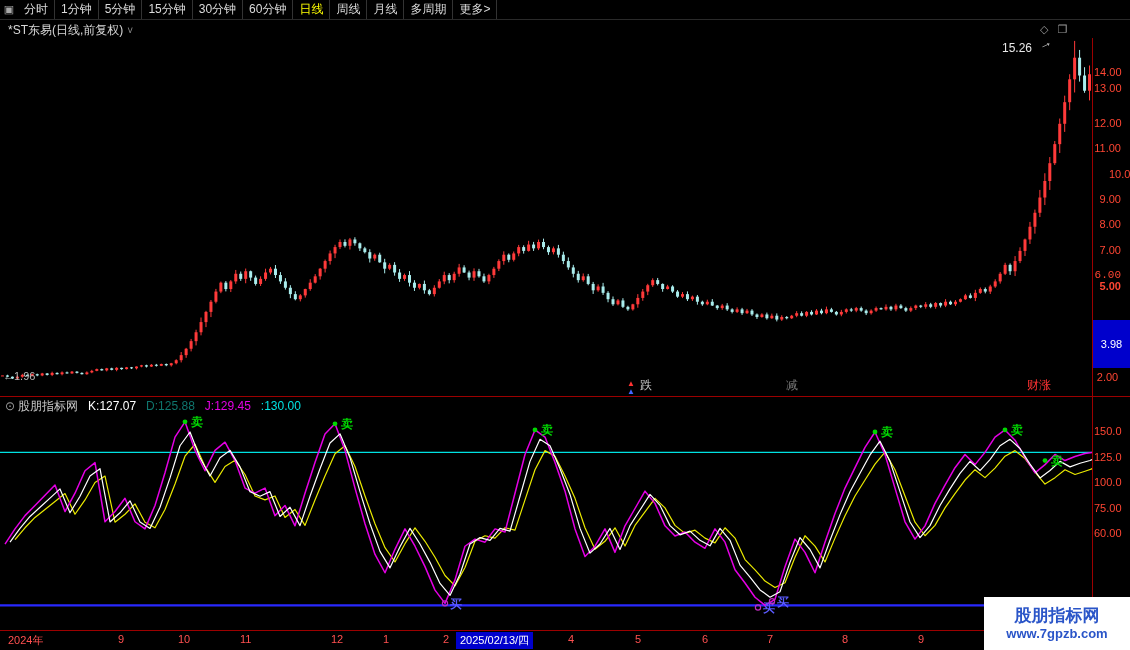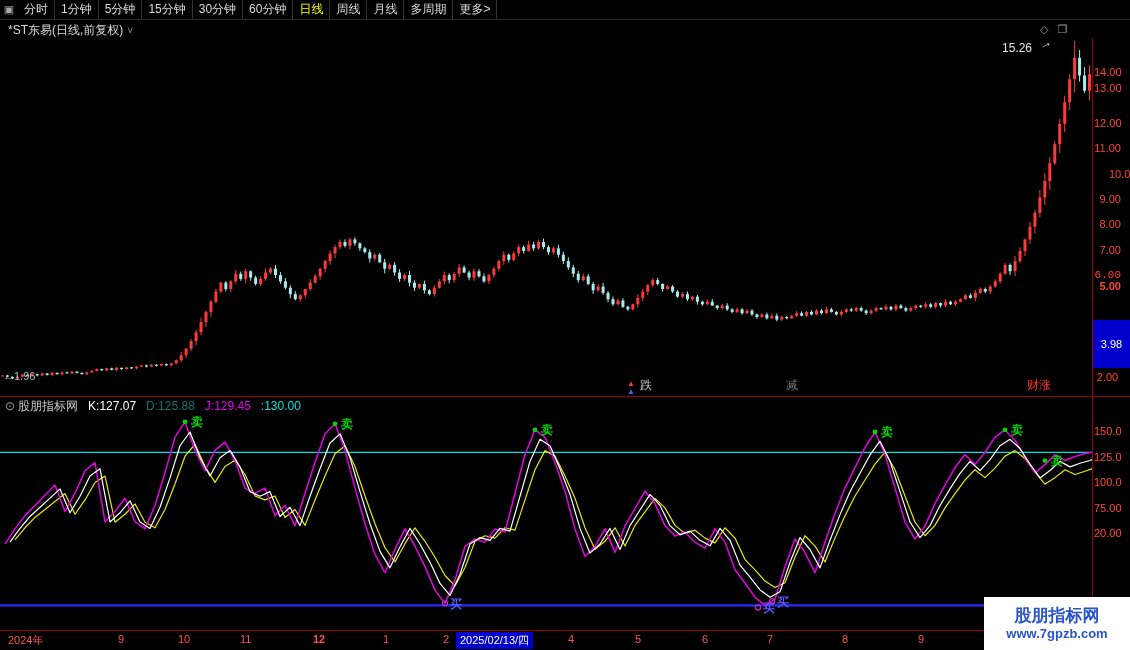--- a/index.html
+++ b/index.html
@@ -569,33 +569,33 @@
       <text x="763" y="216.44" fill="#5b5bff" font-size="12" font-weight="bold">买</text>
       <circle cx="772" cy="205.32" r="2.6" fill="none" stroke="#c02cc0" stroke-width="1.2"></circle>
       <text x="777" y="210.32" fill="#5b5bff" font-size="12" font-weight="bold">买</text>
     </svg>
 
   <div id="ind-axis">
       <div class="axis-label" style="top: 425px;">150.0</div>
       <div class="axis-label" style="top: 450.5px;">125.0</div>
       <div class="axis-label" style="top: 476px;">100.0</div>
       <div class="axis-label" style="top: 501.5px;">75.00</div>
-      <div class="axis-label" style="top: 527px;">20.00</div>
+      <div class="axis-label" style="top: 527px;">60.00</div>
     </div>
 
   <div class="hdiv" style="top:630px"></div>
   <div class="vdiv"></div>
 
   <div class="time-axis" id="time-axis">
     <span class="time-highlight" id="time-highlight" style="left: 456px;">2025/02/13/四</span>
   <span class="time-label" style="left: 8px;">2024年</span>
       <span class="time-label" style="left: 118px;">9</span>
       <span class="time-label" style="left: 178px;">10</span>
       <span class="time-label" style="left: 240px;">11</span>
-      <span class="time-label" style="left: 313px; font-weight: bold;">12</span>
+      <span class="time-label" style="left: 331px;">12</span>
       <span class="time-label" style="left: 383px;">1</span>
       <span class="time-label" style="left: 443px;">2</span>
       <span class="time-label" style="left: 568px;">4</span>
       <span class="time-label" style="left: 635px;">5</span>
       <span class="time-label" style="left: 702px;">6</span>
       <span class="time-label" style="left: 767px;">7</span>
       <span class="time-label" style="left: 842px;">8</span>
       <span class="time-label" style="left: 918px;">9</span>
     </div>
 

